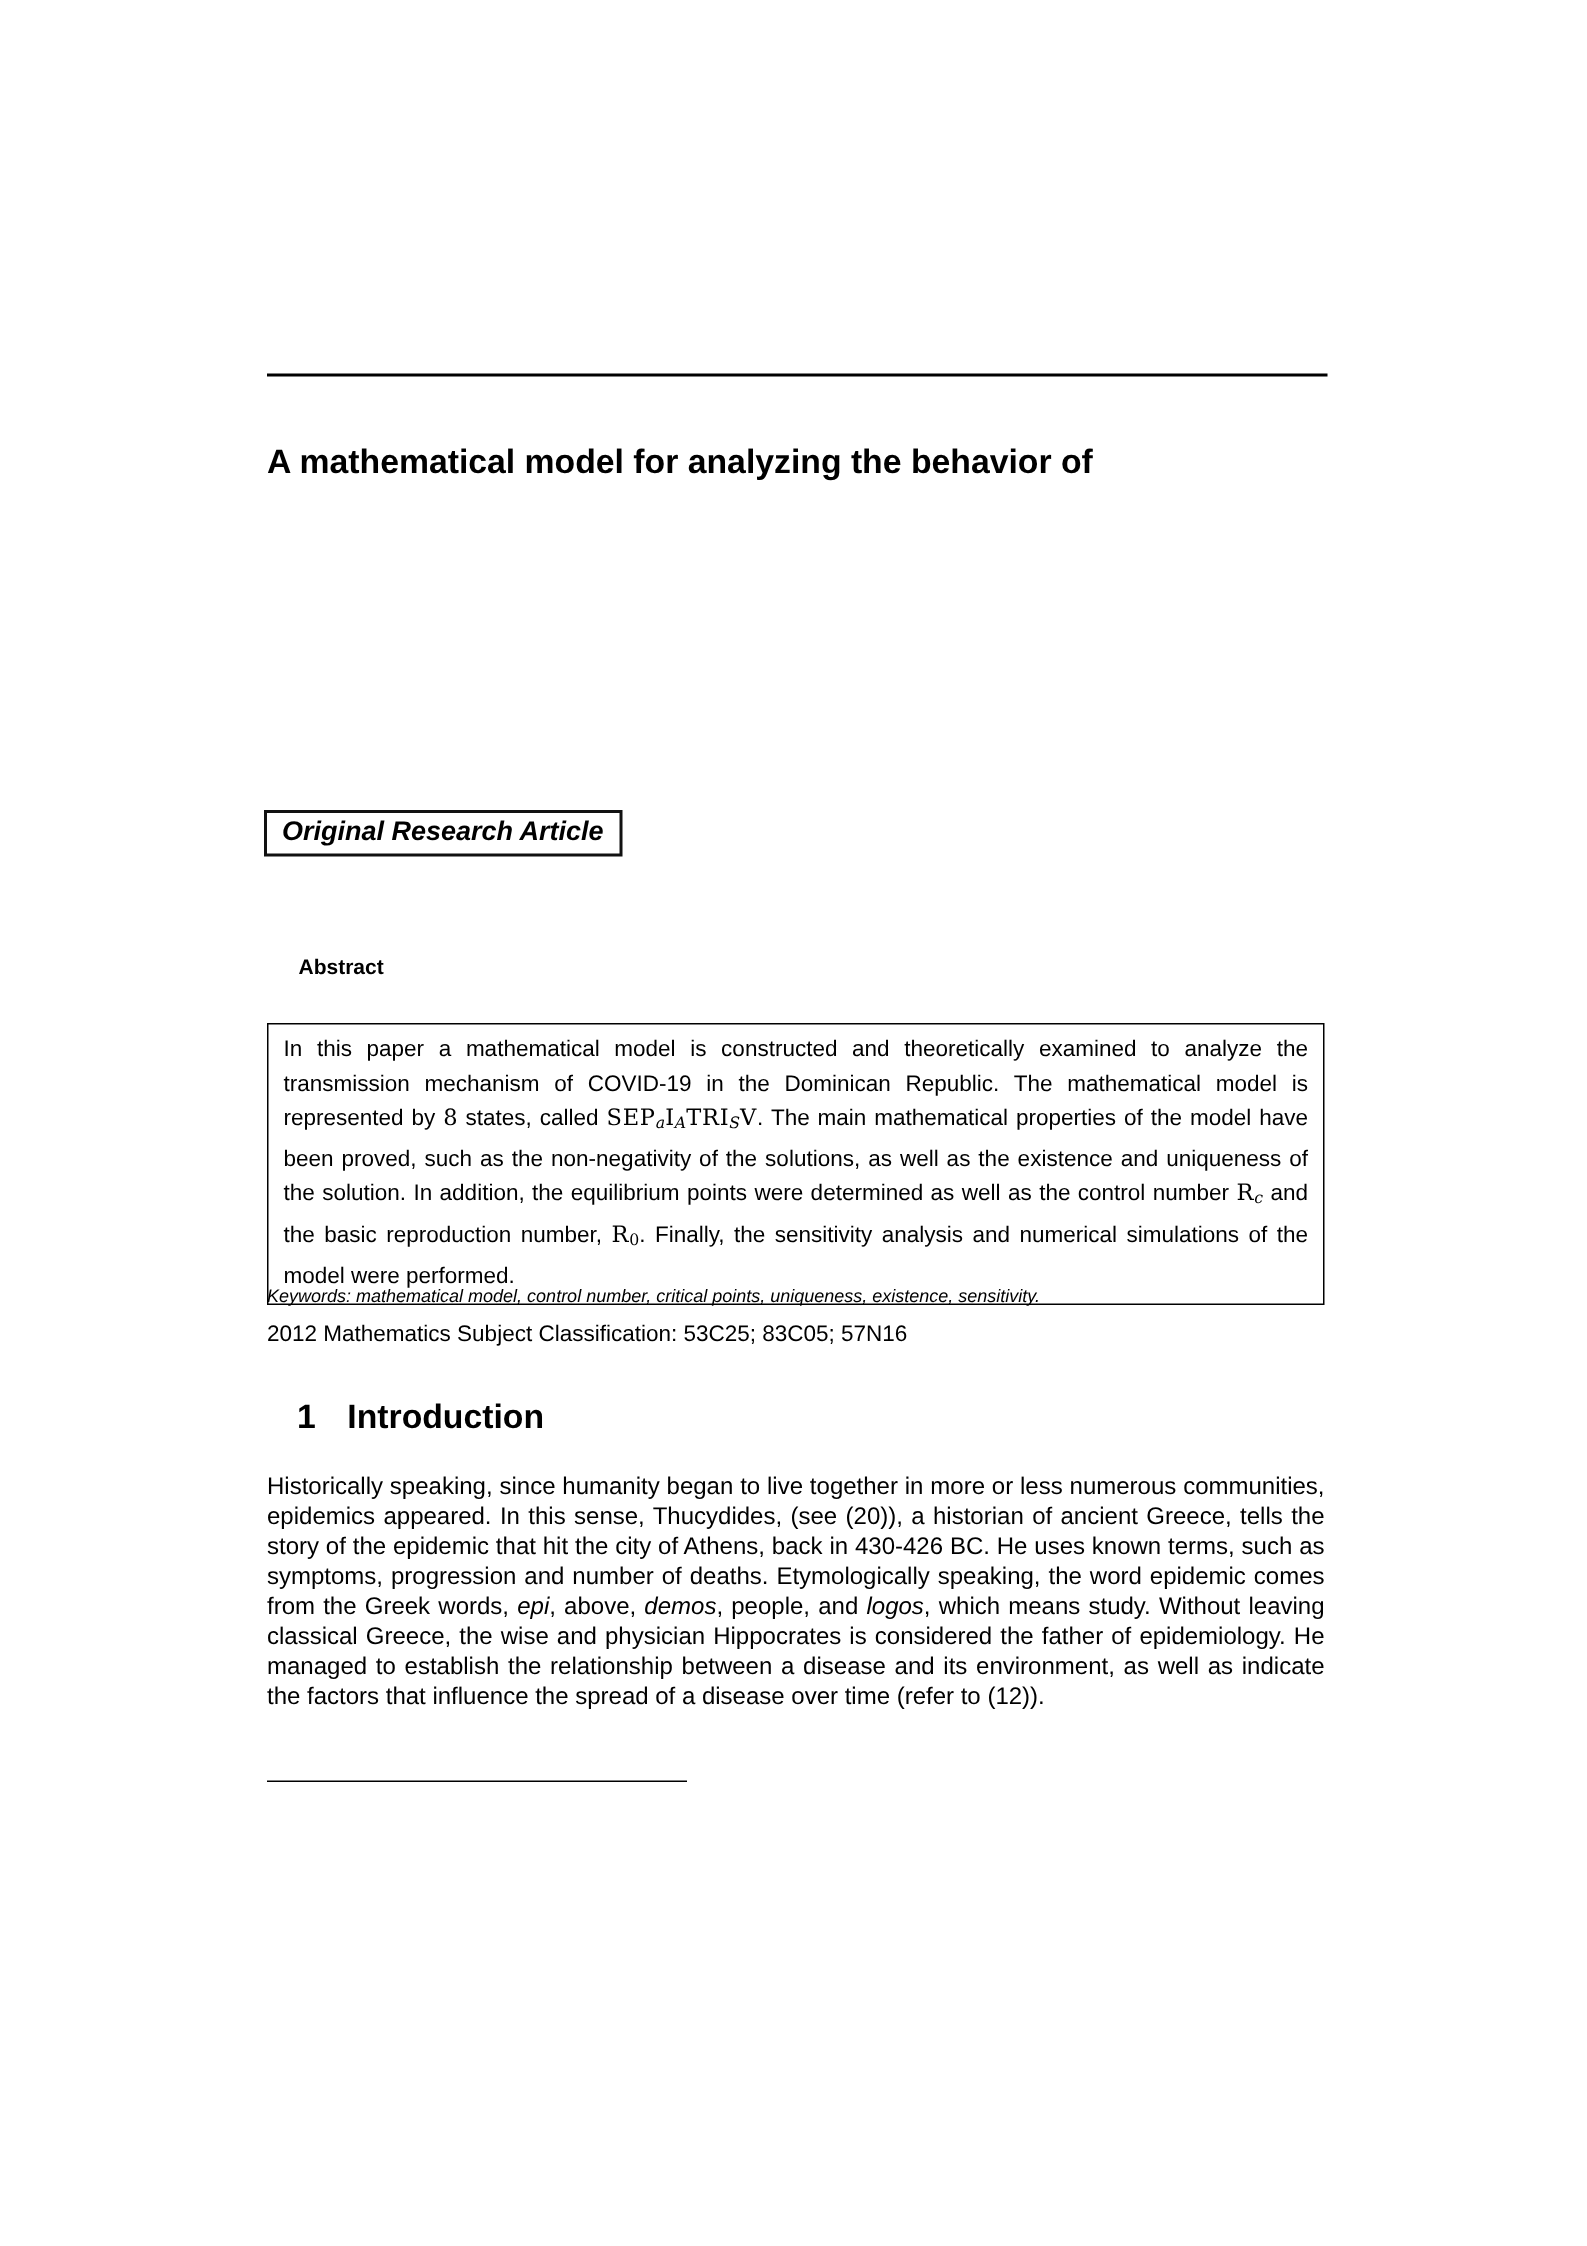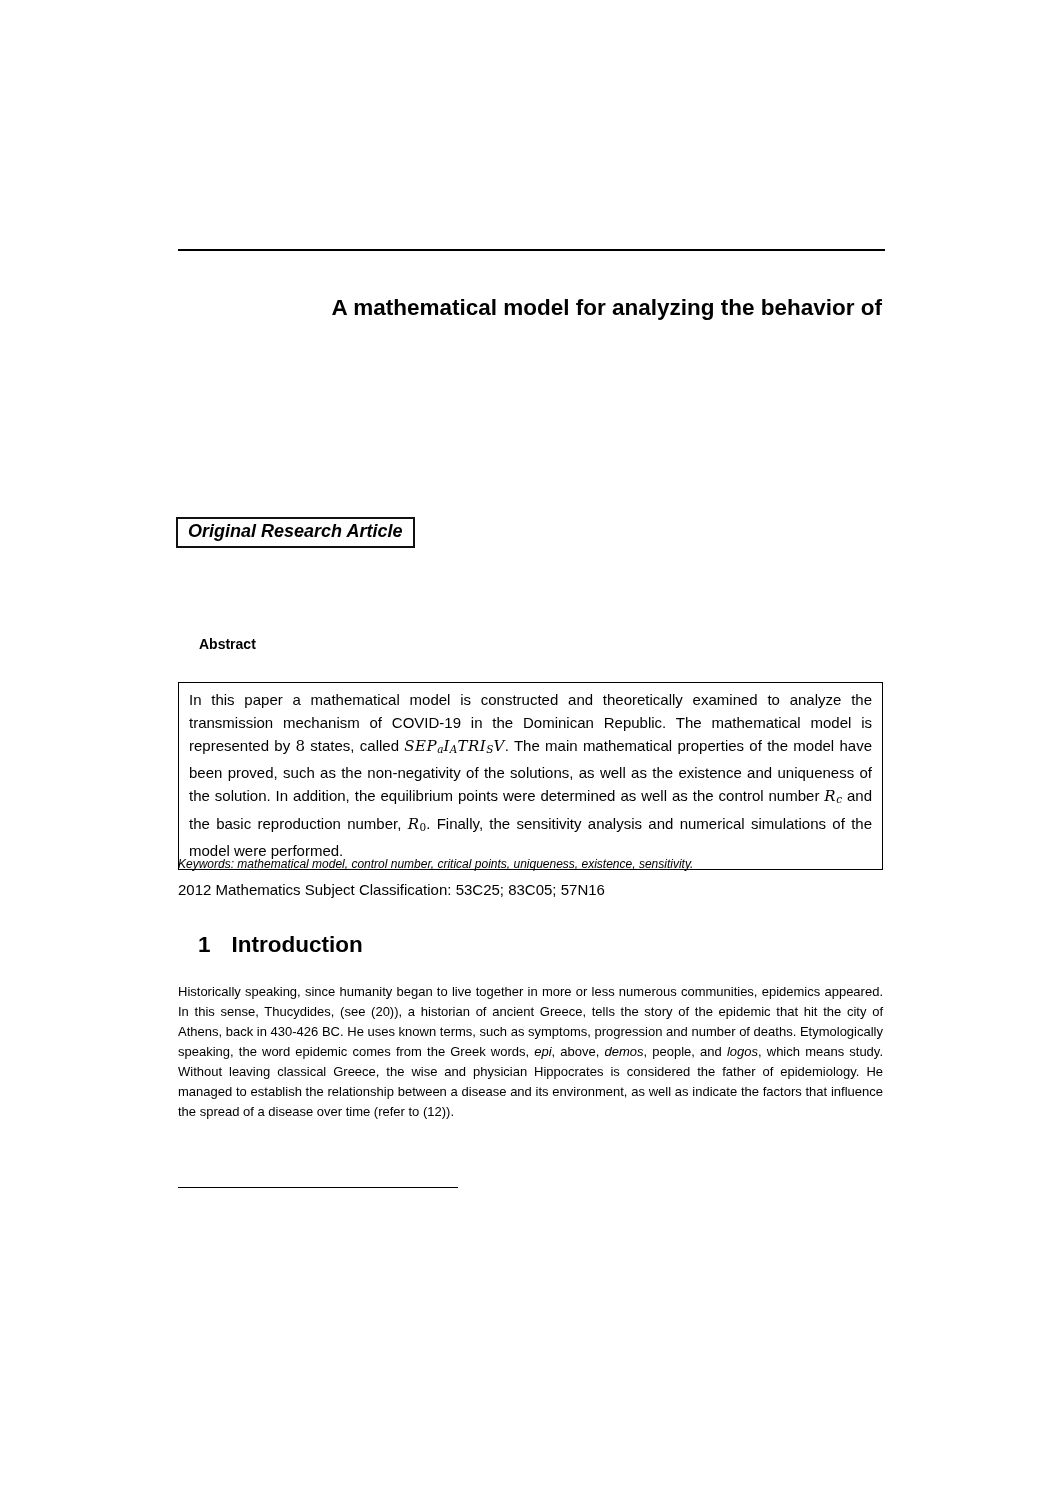--- a/index.html
+++ b/index.html
@@ -16,27 +16,27 @@
     background: #ffffff;
     overflow: hidden;
   }
   .rule-top {
     position: absolute; left: 178px; top: 249px;
     width: 707px; height: 0;
     border-top: 2px solid #000;
   }
   .title-block {
     position: absolute; left: 178px; top: 294px; width: 704px;
-    text-align: right;
+    text-align: left;
     font-weight: bold;
     font-size: 22.5px;
     line-height: 28px;
   }
   .article-type-badge {
-    position: absolute; left: 176px; top: 517px;
+    position: absolute; left: 176px; top: 540px;
     display: inline-block;
     border: 2px solid #111;
     padding: 2px 11px 4px 10px;
     font-size: 18px;
     font-weight: bold;
     font-style: italic;
     background: #fff;
   }
   .abstract-heading {
     position: absolute; left: 199px; top: 636px;
@@ -63,33 +63,33 @@
   }
   .section-heading {
     position: absolute; left: 178px; top: 932px;
     font-size: 22.5px;
     font-weight: bold;
     margin-left: 20px;
   }
   .section-heading .sec-num { margin-right: 21px; }
   .body-block {
     position: absolute; left: 178px; top: 982px; width: 705px;
-    font-size: 13px;
+    font-size: 16px;
     line-height: 20px;
     text-align: justify;
   }
   .body-block p + p { text-indent: 28px; }
   .footnote-rule {
     position: absolute; left: 178px; top: 1187px;
     width: 280px; height: 0;
     border-top: 1.5px solid #000;
   }
   
   .seg-i { font-style: italic; }
-  .seg-m { font-family: "DejaVu Serif", serif; font-style: italic; letter-spacing: 0.5px; }
+  .seg-m { font-family: "DejaVu Serif", serif; letter-spacing: 0.5px; }
   .seg-mn { font-family: "DejaVu Serif", serif; }
   .seg-msub {
     font-family: "DejaVu Serif", serif; font-style: italic;
     font-size: 0.7em; vertical-align: -0.22em; letter-spacing: 0;
   }
   .seg-mnsub {
     font-family: "DejaVu Serif", serif;
     font-size: 0.7em; vertical-align: -0.22em;
   }
 </style>

